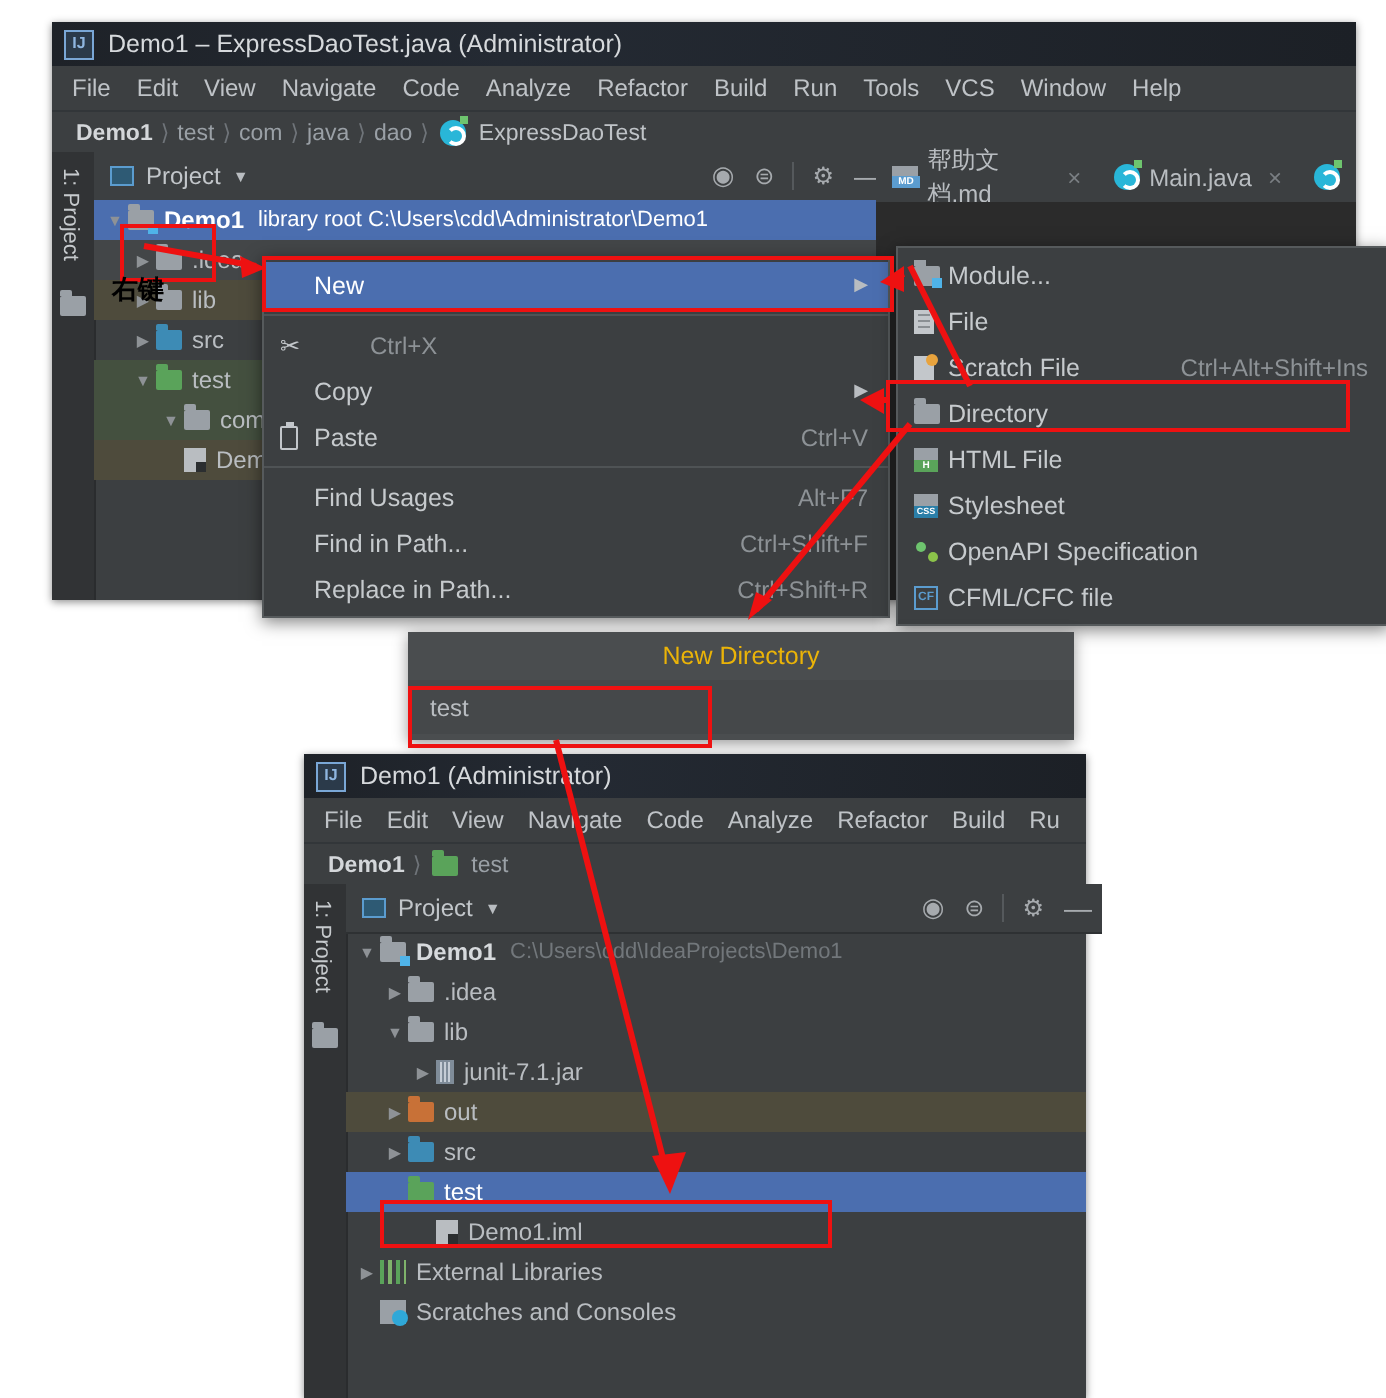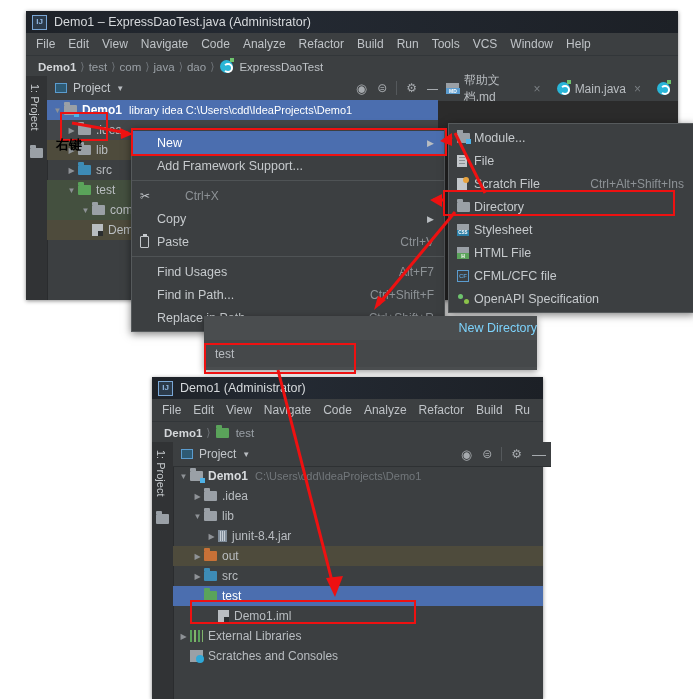--- a/index.html
+++ b/index.html
@@ -95,21 +95,21 @@
   .mi{height:23px;display:flex;align-items:center;padding:0 10px 0 8px;white-space:nowrap;}
   .mi .micon{width:17px;flex:0 0 17px;display:flex;align-items:center;}
   .mi .mlabel{flex:1;}
   .mi .accel{color:#8d9296;margin-left:28px;font-size:12px;}
   .mi .submark{color:#b9bdc1;font-size:9px;margin-left:10px;}
   .mi.hl{background:#4b6eaf;color:#ffffff;}
   .msep{height:1px;background:#4f5355;margin:3px 0;}
 
   
   .ndlg{position:absolute;background:#4a4d4f;box-shadow:0 2px 7px rgba(0,0,0,.4);}
-  .ndlg .cap{height:24px;line-height:24px;text-align:right;color:#7dd3fc;font-size:12.5px;
+  .ndlg .cap{height:24px;line-height:24px;text-align:center;color:#eab308;font-size:12.5px;
              background:#4a4d4f;}
   .ndlg .field{height:27px;display:flex;align-items:center;padding-left:11px;
                background:#45484a;color:#b9bdc1;font-size:12px;}
 
   
   .rbox{position:absolute;border:2px solid #ee1111;pointer-events:none;}
   .rtext{position:absolute;color:#000000;font-size:13px;font-weight:bold;
          font-family:"DejaVu Sans",sans-serif;text-align:right;}
   svg.anno{position:absolute;left:0;top:0;width:693px;height:699px;pointer-events:none;}
 
@@ -207,21 +207,21 @@
     <span class="twicon minus">—</span>
   </div>
 
   <div class="tree" style="position:absolute;left:21px;top:89px;width:391px;height:200px;overflow:hidden;">
     <div class="row sel" style="padding-left:4px;">
       <span class="arrow">▼</span>
       <span class="ico folder f-grey">
           <i class="modbadge"></i>
         </span>
       <span class="nm b">Demo1</span>
-      <span class="hint">library idea  C:\Users\cdd\IdeaProjects\Demo1</span>
+      <span class="hint">library root  C:\Users\cdd\Administrator\Demo1</span>
     </div>
     <div class="row row-dim" style="padding-left:18px;">
       <span class="arrow">▶</span>
       <span class="ico folder f-grey"></span>
       <span class="nm">.idea</span>
     </div>
     <div class="row row-out" style="padding-left:18px;">
       <span class="arrow">▶</span>
       <span class="ico folder f-grey"></span>
       <span class="nm">lib</span>
@@ -269,24 +269,20 @@
   </div>
   <div style="position:absolute;left:412px;top:90px;width:240px;height:199px;background:#2b2b2b;"></div>
 </div>
 
 <div class="menu" style="left:131px;top:128px;width:312px;">
   <div class="mi hl">
     <span class="micon"></span>
     <span class="mlabel">New</span>
     <span class="submark">▶</span>
   </div>
-  <div class="mi">
-    <span class="micon"></span>
-    <span class="mlabel">Add Framework Support...</span>
-  </div>
   <div class="msep"></div>
   <div class="mi">
     <span class="micon">
         <span class="cut-ico">✂</span>
       </span>
     <span class="accel">Ctrl+X</span>
   </div>
   <div class="mi">
     <span class="micon"></span>
     <span class="mlabel">Copy</span>
@@ -338,41 +334,41 @@
     <span class="accel">Ctrl+Alt+Shift+Ins</span>
   </div>
   <div class="mi">
     <span class="micon">
         <span class="folder f-grey"></span>
       </span>
     <span class="mlabel">Directory</span>
   </div>
   <div class="mi">
     <span class="micon">
+        <span class="sm-html"></span>
+      </span>
+    <span class="mlabel">HTML File</span>
+  </div>
+  <div class="mi">
+    <span class="micon">
         <span class="sm-css"></span>
       </span>
     <span class="mlabel">Stylesheet</span>
   </div>
   <div class="mi">
     <span class="micon">
-        <span class="sm-html"></span>
-      </span>
-    <span class="mlabel">HTML File</span>
+        <span class="sm-api"></span>
+      </span>
+    <span class="mlabel">OpenAPI Specification</span>
   </div>
   <div class="mi">
     <span class="micon">
         <span class="sm-cf">CF</span>
       </span>
     <span class="mlabel">CFML/CFC file</span>
-  </div>
-  <div class="mi">
-    <span class="micon">
-        <span class="sm-api"></span>
-      </span>
-    <span class="mlabel">OpenAPI Specification</span>
   </div>
 </div>
 
 <div class="ndlg" style="left:204px;top:316px;width:333px;height:54px;">
   <div class="cap">New Directory</div>
   <div class="field">
     <span>test</span>
   </div>
 </div>
 
@@ -434,21 +430,21 @@
       <span class="nm">.idea</span>
     </div>
     <div class="row" style="padding-left:18px;">
       <span class="arrow">▼</span>
       <span class="ico folder f-grey"></span>
       <span class="nm">lib</span>
     </div>
     <div class="row" style="padding-left:32px;">
       <span class="arrow">▶</span>
       <span class="ico jar"></span>
-      <span class="nm">junit-8.4.jar</span>
+      <span class="nm">junit-7.1.jar</span>
     </div>
     <div class="row row-out" style="padding-left:18px;">
       <span class="arrow">▶</span>
       <span class="ico folder f-orange"></span>
       <span class="nm">out</span>
     </div>
     <div class="row" style="padding-left:18px;">
       <span class="arrow">▶</span>
       <span class="ico folder f-blue"></span>
       <span class="nm">src</span>

